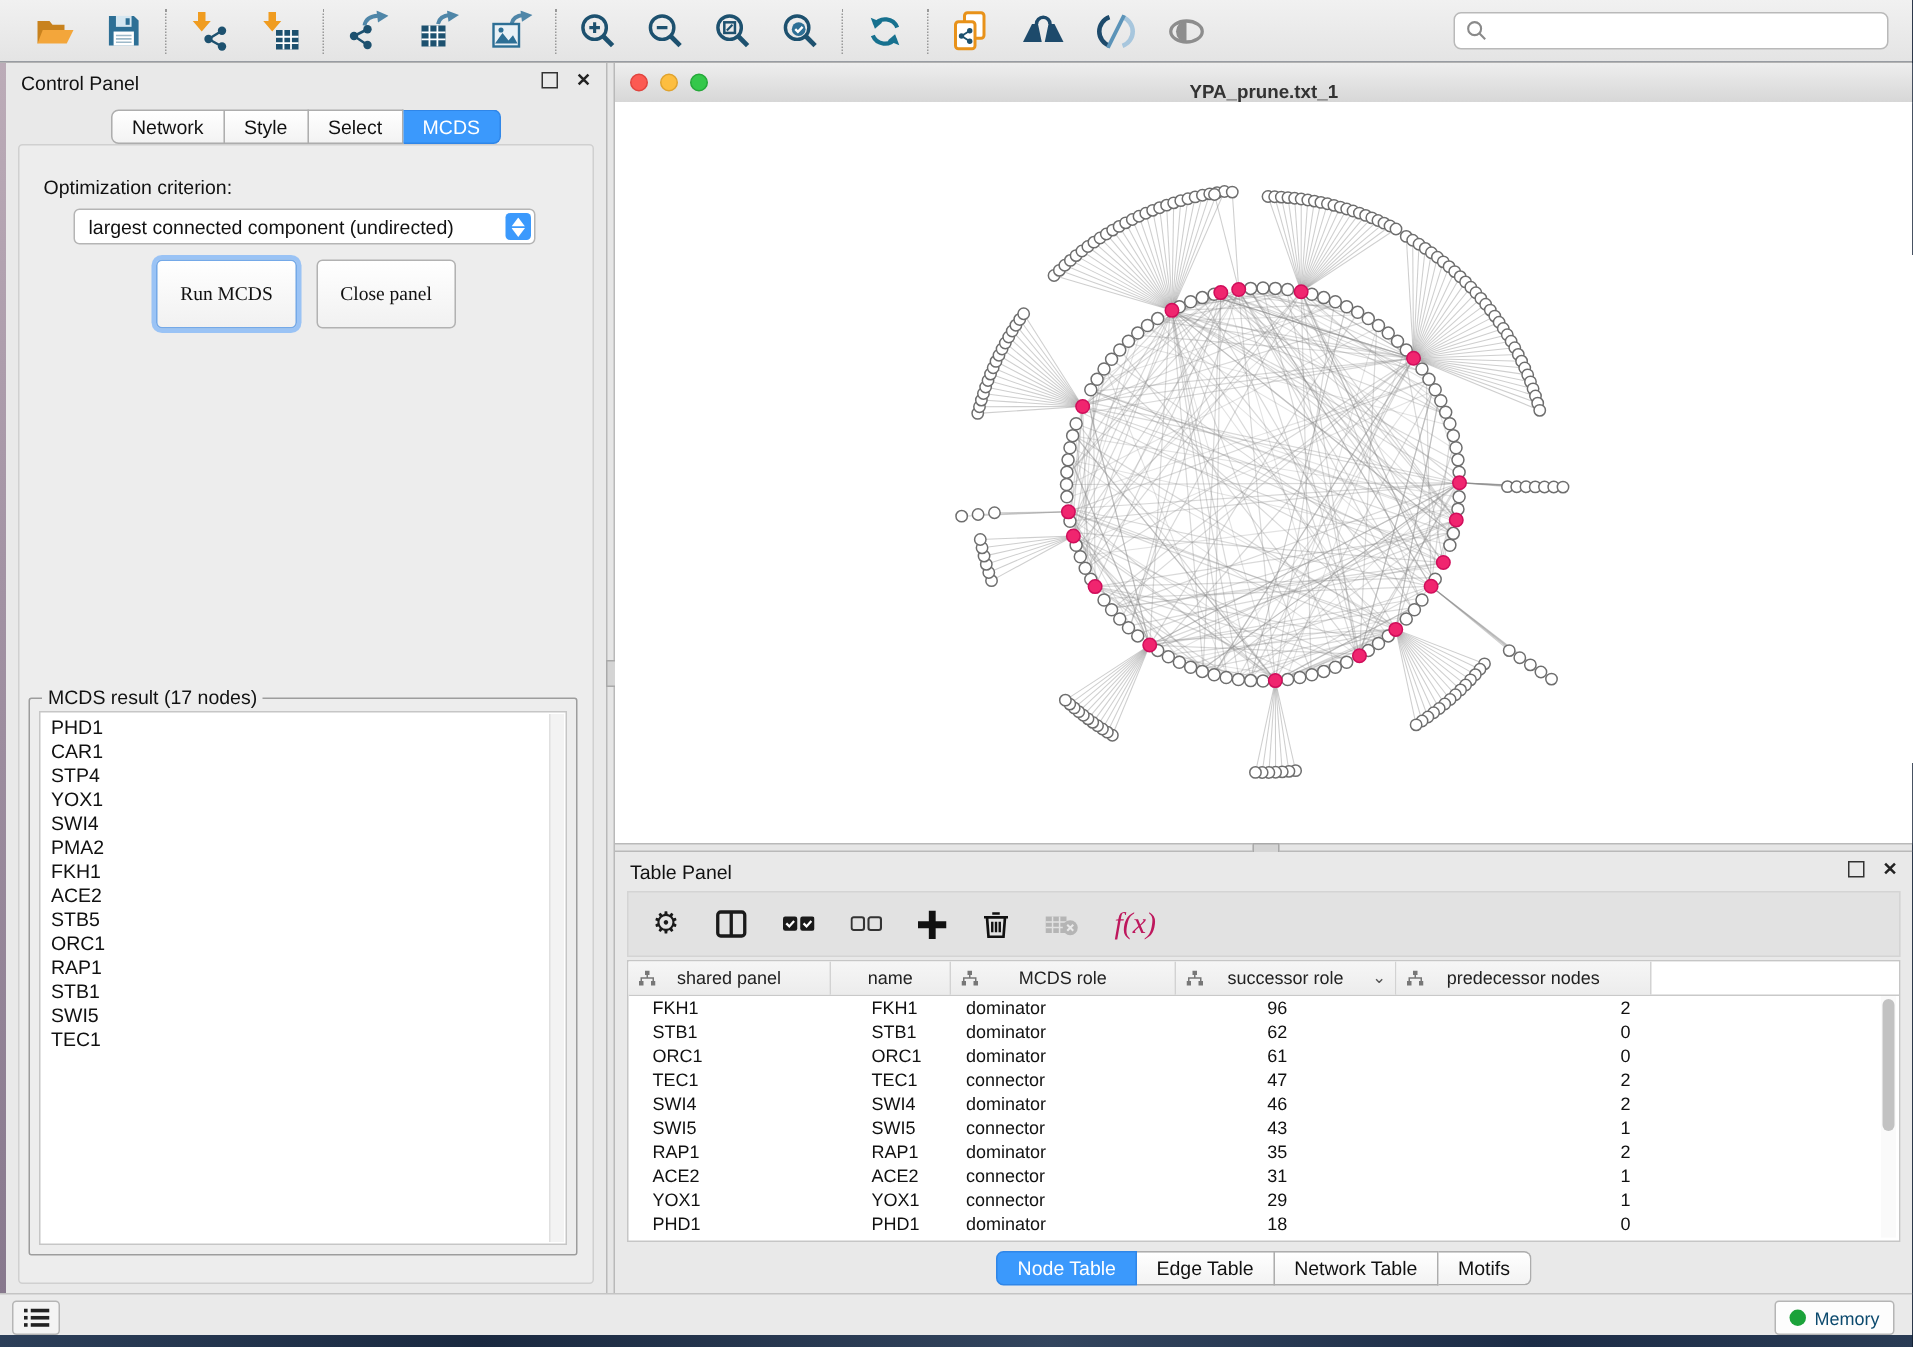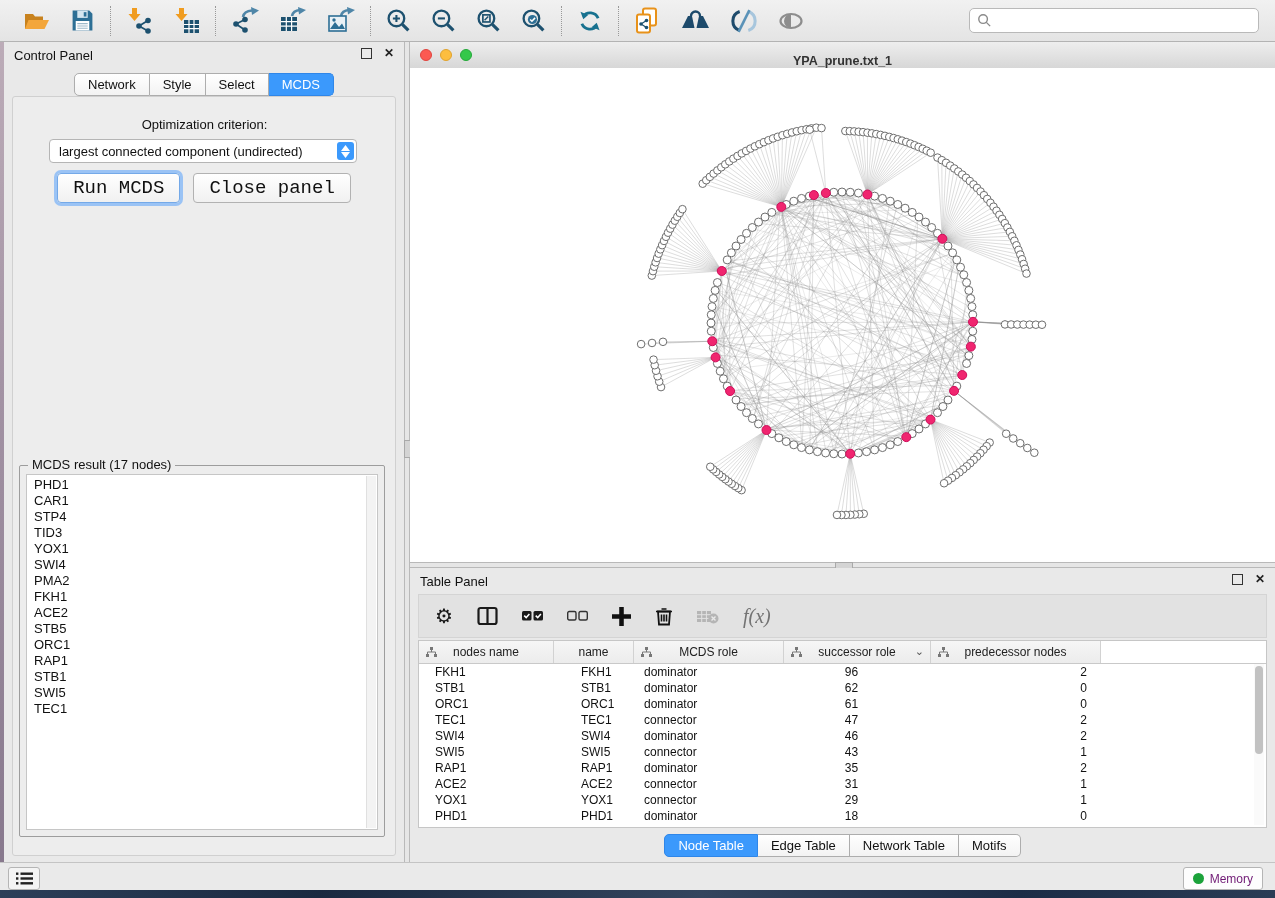--- a/index.html
+++ b/index.html
@@ -29,30 +29,30 @@
   .float-ic{width:9px;height:9px;border:1.5px solid #333;display:inline-block;}
   .close-ic{font-size:12px;font-weight:bold;color:#222;line-height:9px;}
   .cp-tabs{position:absolute;top:31px;left:50%;transform:translateX(-50%);display:flex;}
   .seg{font-size:13px;padding:3px 13px;background:linear-gradient(#fff,#f3f3f3);
     border:1px solid #adadad;border-left:none;color:#111;cursor:pointer;white-space:nowrap;}
   .seg:first-child{border-left:1px solid #adadad;border-radius:5px 0 0 5px;}
   .seg:last-child{border-radius:0 5px 5px 0;}
   .seg.active{background:#3b99fc;border-color:#2f86e8;color:#fff;}
   .cp-content{position:absolute;left:8px;right:8px;top:54px;bottom:6px;
     background:#ededed;border:1px solid #d0d0d0;border-radius:3px;}
-  .opt-label{position:absolute;top:20px;left:1px;right:0;text-align:center;font-size:13px;}
+  .opt-label{position:absolute;top:20px;left:16px;right:0;text-align:left;font-size:13px;}
   .criterion{position:absolute;top:42px;left:36px;right:38px;height:24px;background:#fff;
     border:1px solid #b5b5b5;border-radius:4px;font-size:13px;display:flex;align-items:center;
     padding-left:9px;box-sizing:border-box;cursor:pointer;}
   .stepper{position:absolute;right:2px;top:2px;width:17px;height:18px;background:#3b99fc;
     border-radius:3px;display:flex;flex-direction:column;align-items:center;justify-content:center;gap:1px;}
   .stepper svg{display:block;}
   .btn-row{position:absolute;top:76px;left:0;right:0;display:flex;justify-content:center;gap:13px;}
   .btn{background:linear-gradient(#fff,#f1f1f1);border:1px solid #b2b2b2;border-radius:4px;
-    font-size:19px;padding:3px 15px;font-family:Liberation Mono, monospace;cursor:pointer;color:#111;}
+    font-size:13px;padding:14px 15px;font-family:Liberation Serif, serif;cursor:pointer;color:#111;}
   .btn.focused{box-shadow:0 0 0 3px rgba(98,167,250,.6);border-color:#74a9e8;}
   .result-group{position:absolute;left:6px;right:10px;top:368px;height:370px;
     border:1px solid #9d9d9d;border-radius:2px;}
   .group-label{position:absolute;top:-9px;left:8px;background:#ededed;padding:0 4px;font-size:13px;}
   .result-list{position:absolute;left:6px;right:6px;top:8px;bottom:6px;background:#fff;
     border:1px solid #c6c6c6;overflow:hidden;}
   .result-list ul{list-style:none;margin:2px 0 0 0;padding:0 0 0 7px;}
   .result-list li{font-size:13px;line-height:16px;color:#111;}
   .list-scroll{position:absolute;top:1px;bottom:1px;right:1px;width:9px;background:#f3f3f3;border-left:1px solid #e0e0e0;}
   
@@ -72,21 +72,21 @@
   .light.red{background:#fc5a52;border:1px solid #e0443e;box-sizing:border-box;}
   .light.yellow{background:#fdbe40;border:1px solid #e0a32e;box-sizing:border-box;}
   .light.green{background:#34c84a;border:1px solid #24a839;box-sizing:border-box;}
   .vw-canvas{position:absolute;left:0;top:26px;right:0;bottom:0;background:#fff;}
   
   .table-panel{position:absolute;left:410px;top:568px;width:865px;height:294px;background:#e9e9e9;}
   .tp-toolbar{position:absolute;left:8px;right:8px;top:26px;height:44px;background:#e2e2e2;
     border:1px solid #d4d4d4;box-sizing:border-box;display:flex;align-items:center;gap:24px;padding:0 16px;}
   .tp-btn{display:flex;align-items:center;justify-content:center;cursor:pointer;color:#1a1a1a;}
   .tp-btn.disabled{cursor:default;}
-  .fx-label{font-family:"Liberation Serif",serif;font-style:italic;font-size:20px;color:#737373;text-align:center;}
+  .fx-label{font-family:"Liberation Serif",serif;font-style:italic;font-size:20px;color:#be185d;text-align:center;}
   .gear-glyph{font-size:20px;line-height:20px;color:#1a1a1a;}
   .tp-table{position:absolute;left:8px;right:8px;top:72px;bottom:34px;background:#fff;
     border:1px solid #c6c6c6;box-sizing:border-box;overflow:hidden;}
   .thead{display:flex;height:22px;border-bottom:1px solid #c9c9c9;background:#fff;}
   .hcell{position:relative;height:22px;background:linear-gradient(#f6f6f6,#ececec);
     border-right:1px solid #d2d2d2;box-sizing:border-box;display:flex;align-items:center;
     justify-content:center;font-size:12px;color:#222;cursor:pointer;}
   .hcell .colicon{position:absolute;left:7px;top:6px;}
   .hcell .sortcaret{position:absolute;right:6px;top:4px;font-size:11px;color:#555;}
   .c0{width:135px}.c1{width:80px}.c2{width:150px}.c3{width:147px}.c4{width:170px}
@@ -101,21 +101,21 @@
   .tbl-thumb{position:absolute;top:2px;left:1px;width:8px;height:88px;border-radius:4px;background:#c2c2c2;}
   .tp-tabs{position:absolute;left:0;right:0;bottom:5px;display:flex;justify-content:center;}
   
   .status-bar{position:absolute;left:0;top:862px;width:1275px;height:28px;background:#eaeaea;
     border-top:1px solid #c4c4c4;box-sizing:border-box;}
   .status-left-btn{position:absolute;left:8px;top:4px;width:30px;height:21px;background:#f4f4f4;
     border:1px solid #b5b5b5;border-radius:3px;display:flex;align-items:center;justify-content:center;cursor:pointer;}
   .memory-btn{position:absolute;right:12px;top:4px;height:21px;background:#fdfdfd;border:1px solid #b5b5b5;
     border-radius:3px;display:flex;align-items:center;gap:6px;padding:0 9px;cursor:pointer;}
   .memory-dot{width:11px;height:11px;border-radius:50%;background:#1ba23a;}
-  .memory-label{font-size:12px;color:#701a75;}
+  .memory-label{font-size:12px;color:#0c4a6e;}
 </style>
 </head>
 <body>
 
 <div class="screen">
 
   <div class="toolbar">
     <div class="tbgroup">
       <span class="tbtn">
         <svg width="27" height="26" viewBox="0 0 27 26">
@@ -298,21 +298,20 @@
         <button class="btn focused">Run MCDS</button>
         <button class="btn">Close panel</button>
       </div>
       <div class="result-group">
         <div class="group-label">MCDS result (17 nodes)</div>
         <div class="result-list">
           <ul id="mcds-list">
               <li>PHD1</li>
               <li>CAR1</li>
               <li>STP4</li>
-              <li>TID3</li>
               <li>YOX1</li>
               <li>SWI4</li>
               <li>PMA2</li>
               <li>FKH1</li>
               <li>ACE2</li>
               <li>STB5</li>
               <li>ORC1</li>
               <li>RAP1</li>
               <li>STB1</li>
               <li>SWI5</li>
@@ -1066,21 +1065,21 @@
     </div>
     <div class="tp-table">
       <div class="thead" id="thead">
           <div class="hcell c0">
             <svg class="colicon" width="11" height="11" viewBox="0 0 11 11">
               <rect x="4" y="0" width="3" height="3" fill="#777"></rect>
               <rect x="0" y="7" width="3" height="3" fill="#777"></rect>
               <rect x="8" y="7" width="3" height="3" fill="#777"></rect>
               <path d="M5.5 3 v2 M1.5 7 V5 h8 v2" stroke="#777" fill="none"></path>
             </svg>
-            <span>nodes name</span>
+            <span>shared panel</span>
           </div>
           <div class="hcell c1">
             <span>name</span>
           </div>
           <div class="hcell c2">
             <svg class="colicon" width="11" height="11" viewBox="0 0 11 11">
               <rect x="4" y="0" width="3" height="3" fill="#777"></rect>
               <rect x="0" y="7" width="3" height="3" fill="#777"></rect>
               <rect x="8" y="7" width="3" height="3" fill="#777"></rect>
               <path d="M5.5 3 v2 M1.5 7 V5 h8 v2" stroke="#777" fill="none"></path>

